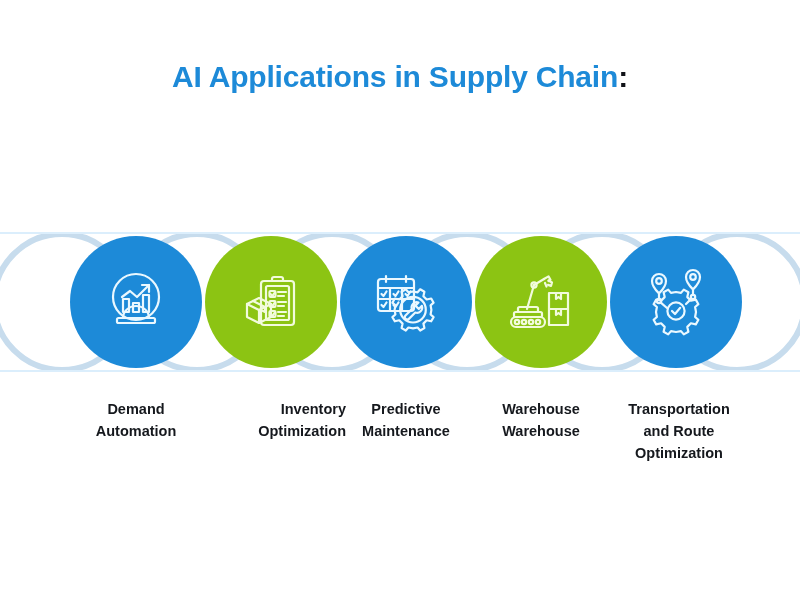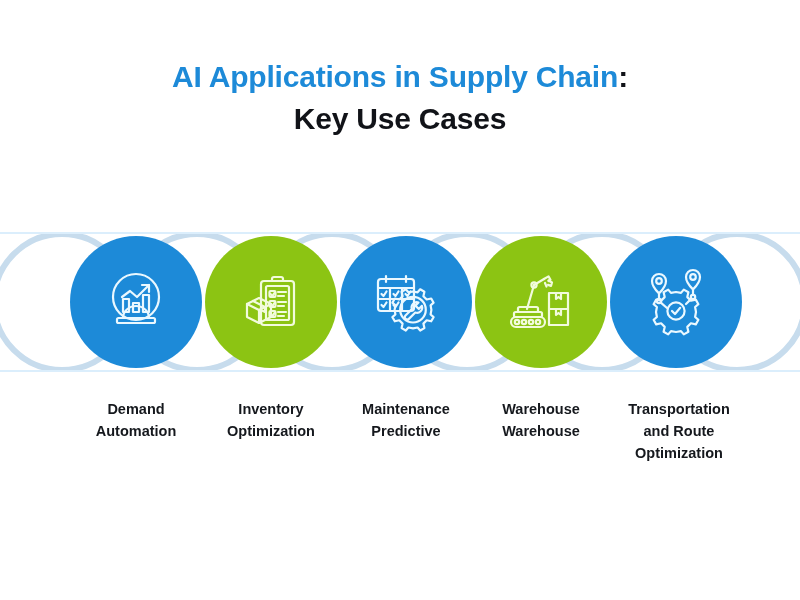--- a/index.html
+++ b/index.html
@@ -86,21 +86,20 @@
     color: #15181d;
   }
 </style>
 </head>
 <body>
 
 <div id="infographic">
 
   <div class="title-block">
     <div class="title-line"><span class="title-accent">AI Applications in Supply Chain</span><span>:</span></div>
-    <div class="title-line">Key Use Cases</div>
   </div>
 
   <div class="chain">
 
     <svg class="chain-rings" width="800" height="140" viewBox="0 0 800 140">
       <g fill="none" stroke="#c7dced" stroke-width="6" stroke-linecap="round">
 
         <circle cx="62" cy="70" r="68"></circle>
 
         <circle cx="197" cy="70" r="68"></circle>
@@ -244,28 +243,28 @@
     </div>
   </div>
 
   <div class="labels">
 
     <div class="label" style="left:61px;">
       <div>Demand</div>
       <div>Automation</div>
     </div>
 
-    <div class="label" style="left:196px;">
+    <div class="label" style="left:196px;text-align:right;">
       <div>Inventory</div>
       <div>Optimization</div>
     </div>
 
     <div class="label" style="left:331px;">
+      <div>Predictive</div>
       <div>Maintenance</div>
-      <div>Predictive</div>
     </div>
 
     <div class="label" style="left:466px;">
       <div>Warehouse</div>
       <div>Warehouse</div>
     </div>
 
     <div class="label" style="left:604px;">
       <div>Transportation</div>
       <div>and Route</div>

